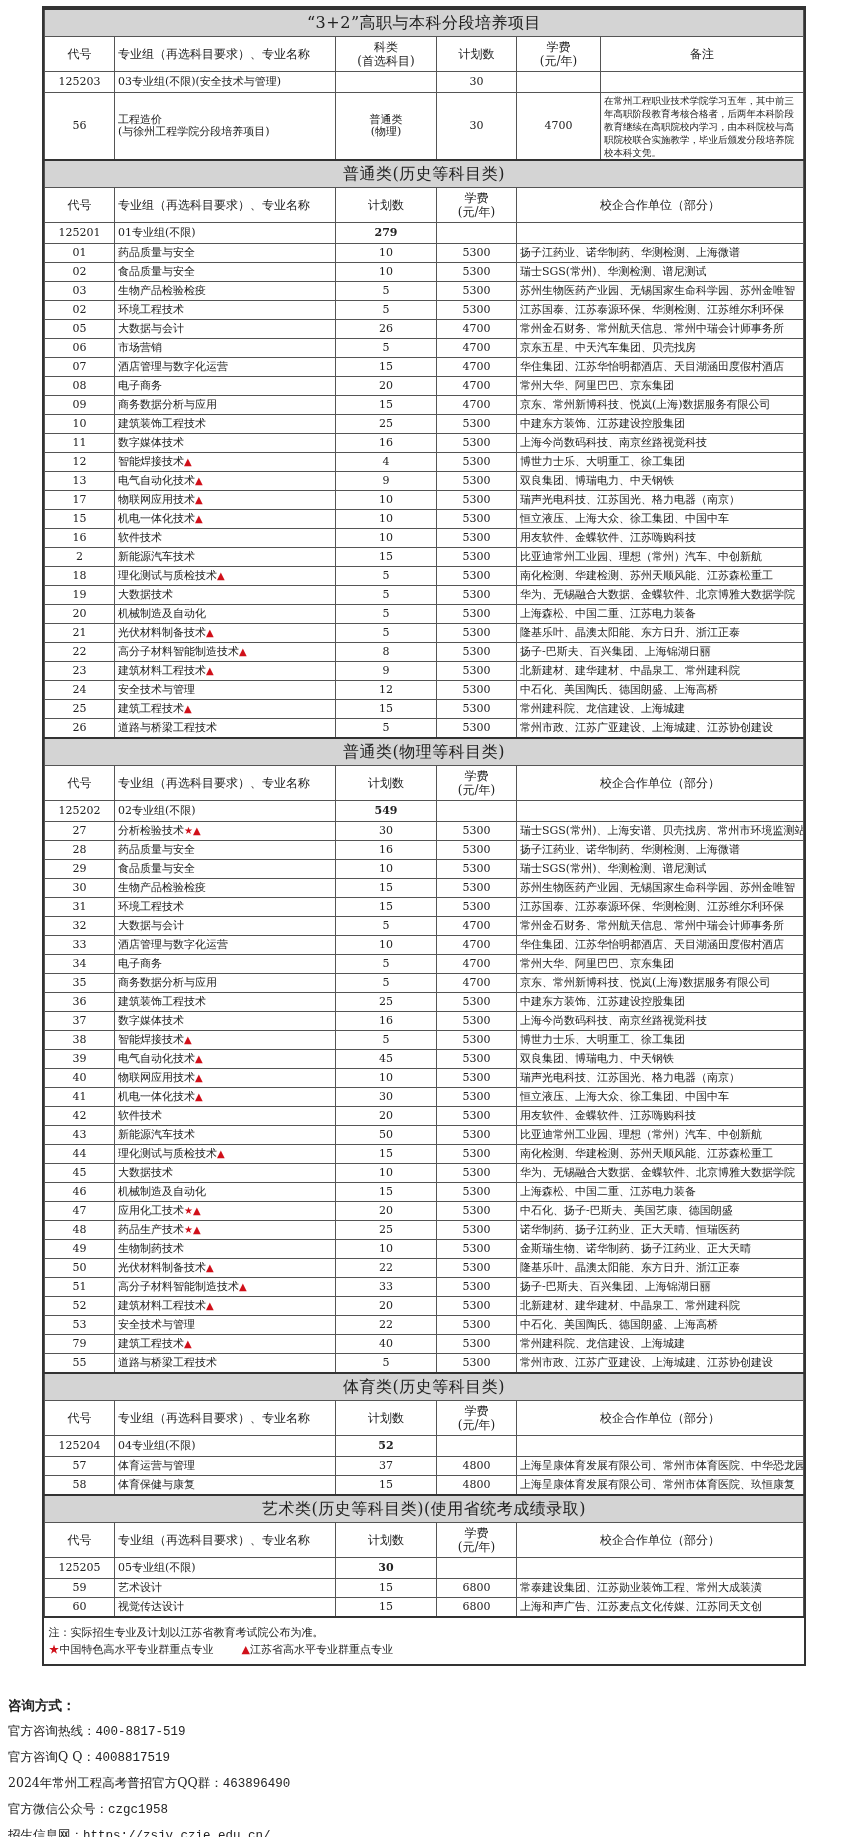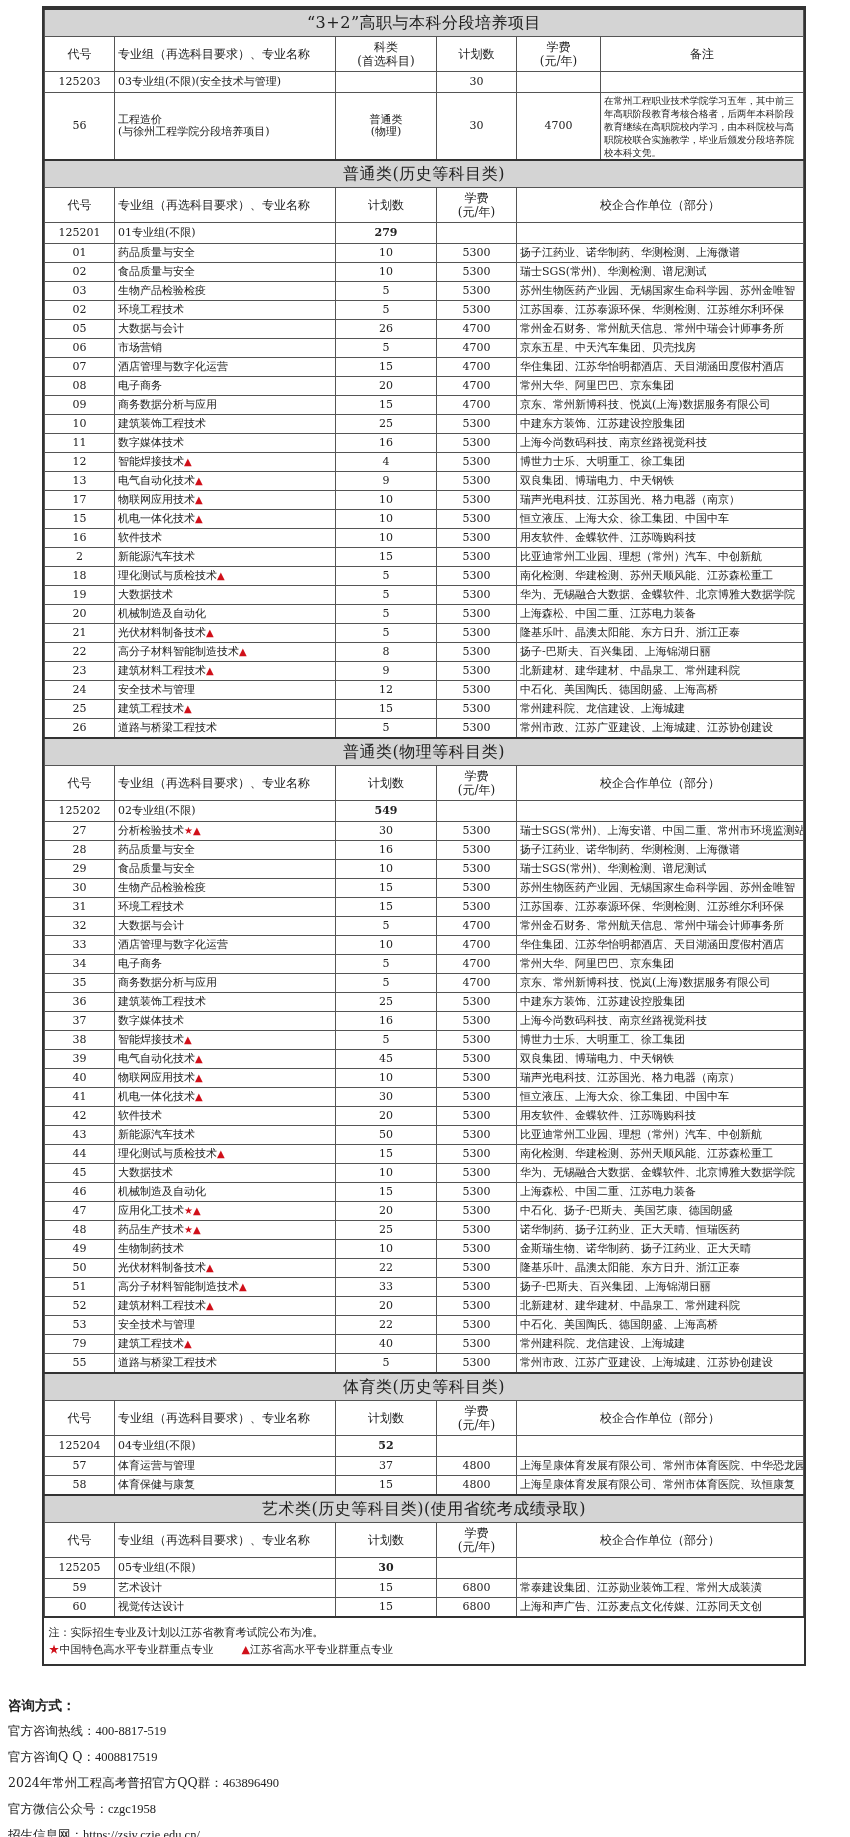--- a/index.html
+++ b/index.html
@@ -19,21 +19,21 @@
   .l { text-align:left; }
   .bold { font-weight:bold; }
   .mk { color:#d0101a; font-size:10px; }
   .tall td { height:66px; }
   .legend td { border:none; border-top:2px solid #333; padding:6px 20px 6px 4px;
                font-size:11px; line-height:17px; white-space:normal; }
   .legend .red { color:#d0101a; }
   .contact { position:absolute; left:8px; top:1692px; font-size:12.5px; color:#222; }
   .contact div { height:26px; line-height:26px; white-space:nowrap; }
   .contact .title { font-weight:bold; font-size:13.5px; }
-  .mono { font-family:Liberation Serif, serif; }
+  .mono { font-family:Liberation Mono, monospace; }
 </style>
 </head>
 <body>
 
 <div class="tbl-wrap">
   <table id="main-table">
     <colgroup>
       <col style="width:70px">
       <col style="width:221px">
       <col style="width:101px">
@@ -289,21 +289,21 @@
           <td class="l">02专业组(不限)</td>
           <td class="c bold">549</td>
           <td></td>
           <td colspan="2"></td>
         </tr>
         <tr>
           <td class="c">27</td>
           <td class="l"><span>分析检验技术</span><span class="mk">★▲</span></td>
           <td class="c">30</td>
           <td class="c">5300</td>
-          <td class="l" colspan="2">瑞士SGS(常州)、上海安谱、中国二重、常州市环境监测站</td>
+          <td class="l" colspan="2">瑞士SGS(常州)、上海安谱、贝壳找房、常州市环境监测站</td>
         </tr>
         <tr>
           <td class="c">28</td>
           <td class="l"><span>药品质量与安全</span></td>
           <td class="c">16</td>
           <td class="c">5300</td>
           <td class="l" colspan="2">扬子江药业、诺华制药、华测检测、上海微谱</td>
         </tr>
         <tr>
           <td class="c">29</td>

